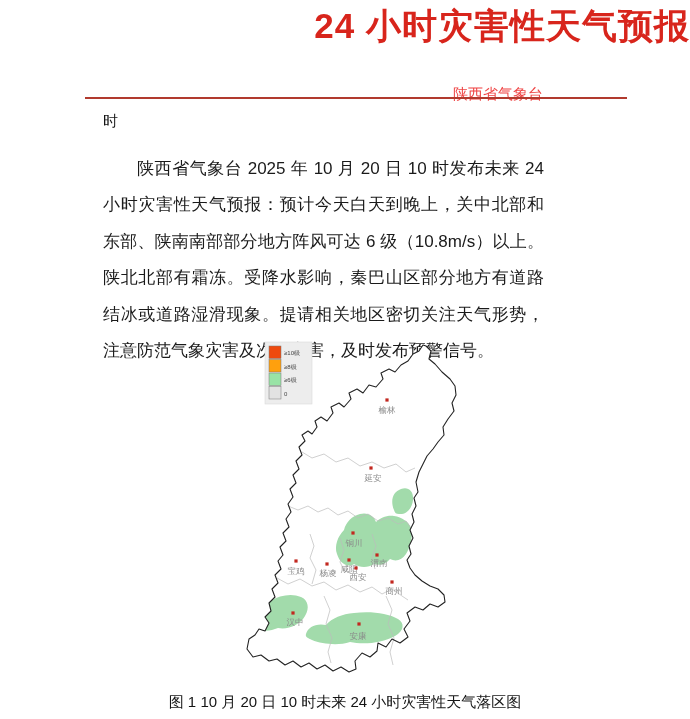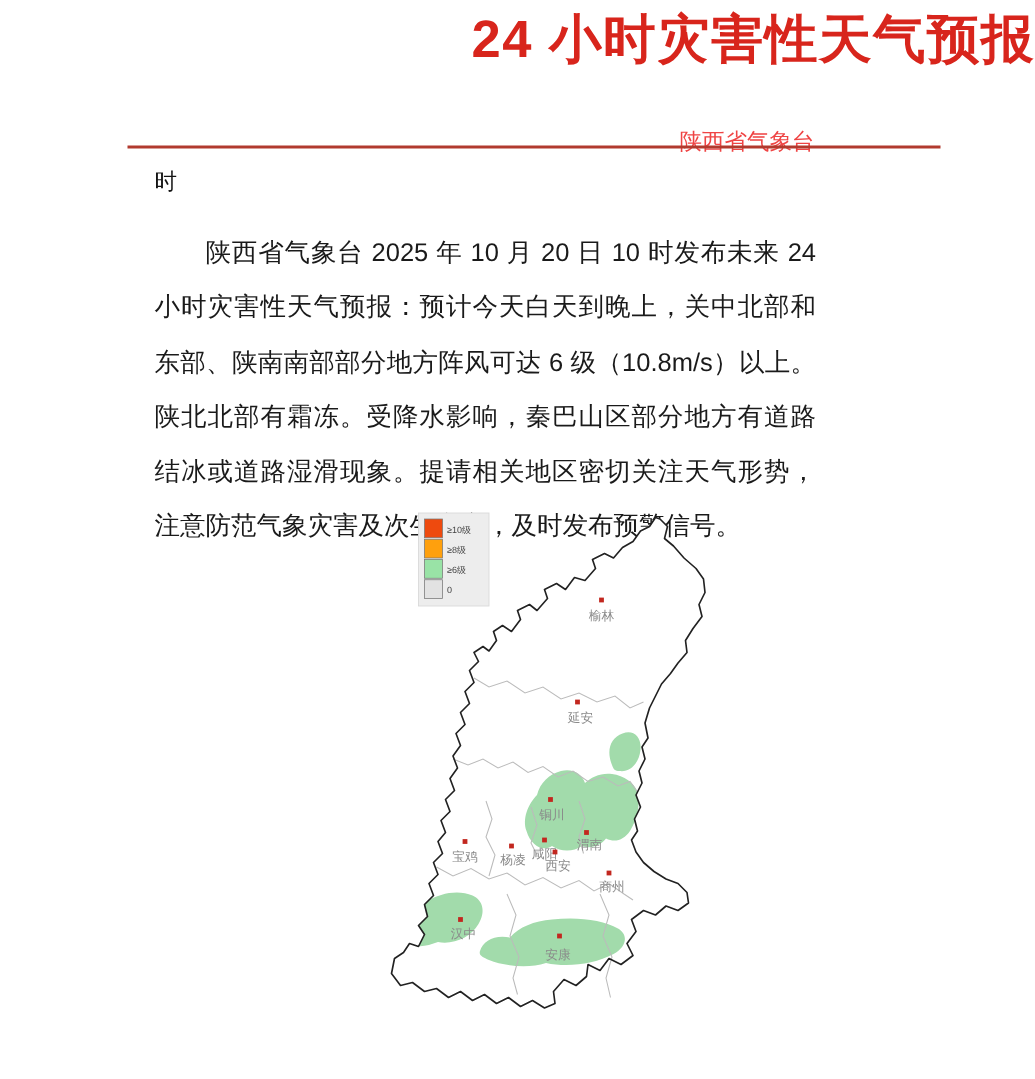--- a/index.html
+++ b/index.html
@@ -32,21 +32,21 @@
     background:#b13a2e;
   }
   .forecast-body {
     position:absolute; left:103px; top:151px; width:441px;
     font-size:17px; line-height:36.4px;
     text-align:justify; color:#1a1a1a;
     text-indent:34px;
   }
   .forecast-body .lead { font-weight:normal; }
   .map-wrap {
-    position:absolute; left:258px; top:338px; width:300px; height:352px;text-align:right;
+    position:absolute; left:244px; top:338px; width:300px; height:352px;text-align:right;
   }
   .map-wrap svg { display:block; width:300px; height:352px; }
   .figure-caption {
     position:absolute; top:693px; left:0; width:100%;
     text-align:center; font-size:15px; color:#141414;
   }
 </style>
 </head>
 <body>
 
@@ -127,14 +127,15 @@
             <text x="40" y="30.5" font-size="6" fill="#444444">≥8级</text>
             <rect x="25" y="35" width="12" height="12.5" fill="#99e3a6" stroke="#777777" stroke-width="0.5"></rect>
             <text x="40" y="44" font-size="6" fill="#444444">≥6级</text>
             <rect x="25" y="48.5" width="12" height="12.5" fill="#e2e2e2" stroke="#777777" stroke-width="0.5"></rect>
             <text x="40" y="57.5" font-size="6" fill="#444444">0</text>
           </g>
       </g>
     </svg>
   </div>
 
+  <div class="figure-caption">图 1 10 月 20 日 10 时未来 24 小时灾害性天气落区图</div>
 
 </div>
 
 </body></html>

